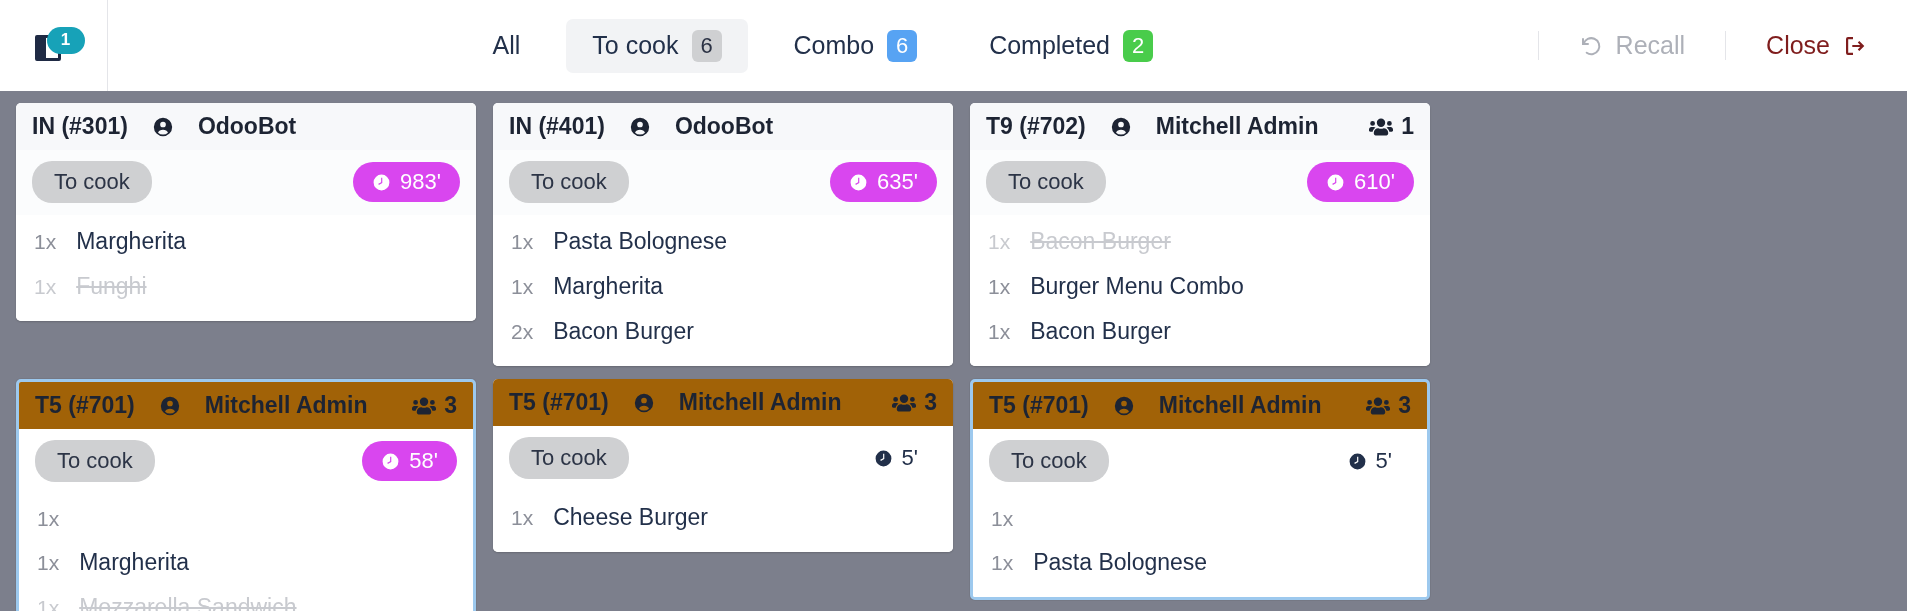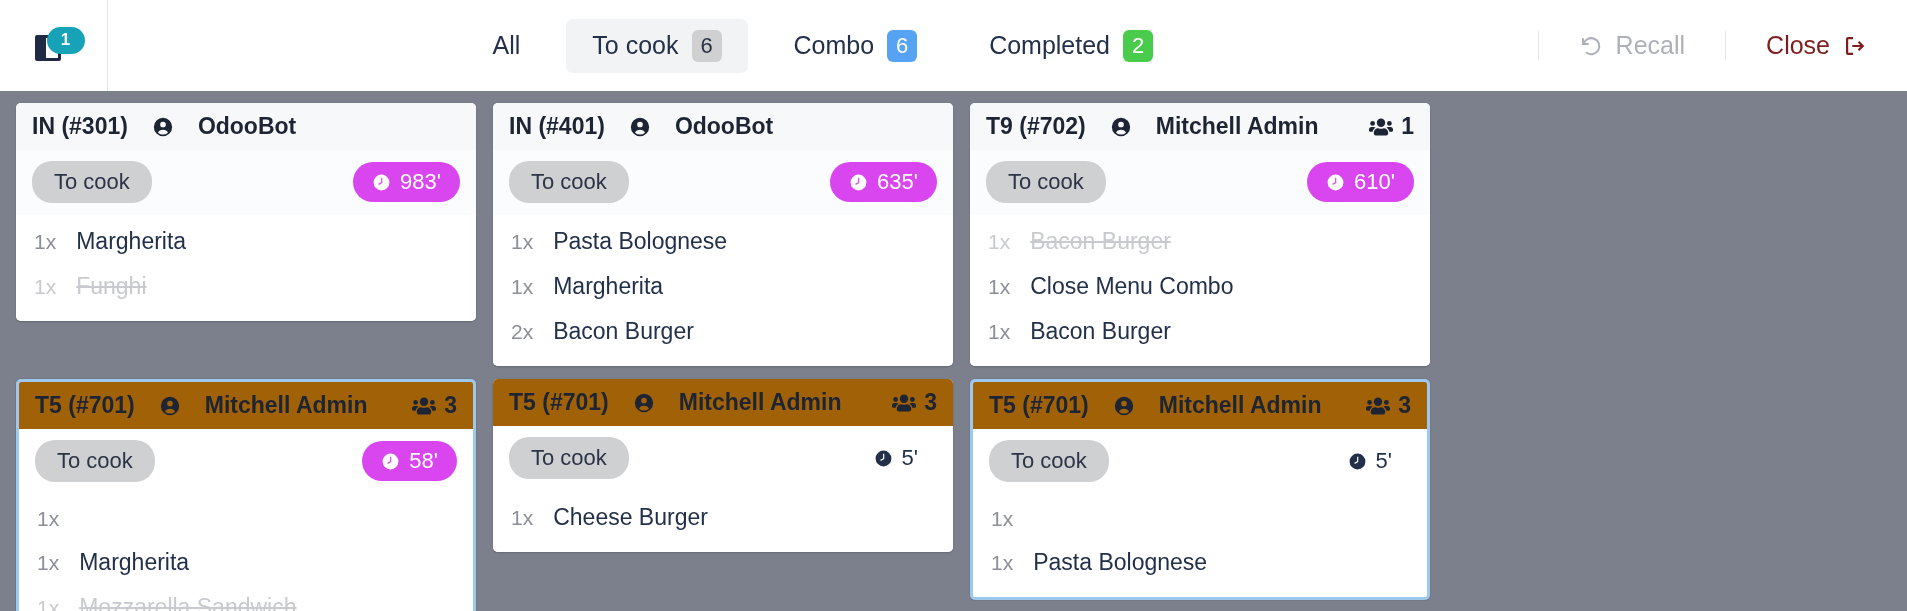--- a/index.html
+++ b/index.html
@@ -344,21 +344,21 @@
           <span>610'</span>
         </span>
       </div>
       <div class="card-items">
         <div class="item done">
           <span class="qty">1x</span>
           <span class="name">Bacon Burger</span>
         </div>
         <div class="item">
           <span class="qty">1x</span>
-          <span class="name">Close Menu Combo</span>
+          <span class="name">Burger Menu Combo</span>
         </div>
         <div class="item">
           <span class="qty">1x</span>
           <span class="name">Bacon Burger</span>
         </div>
       </div>
     </div>
     <div class="card blue selected">
       <div class="card-head">
         <span class="head-ref">T5 (#701)</span>

